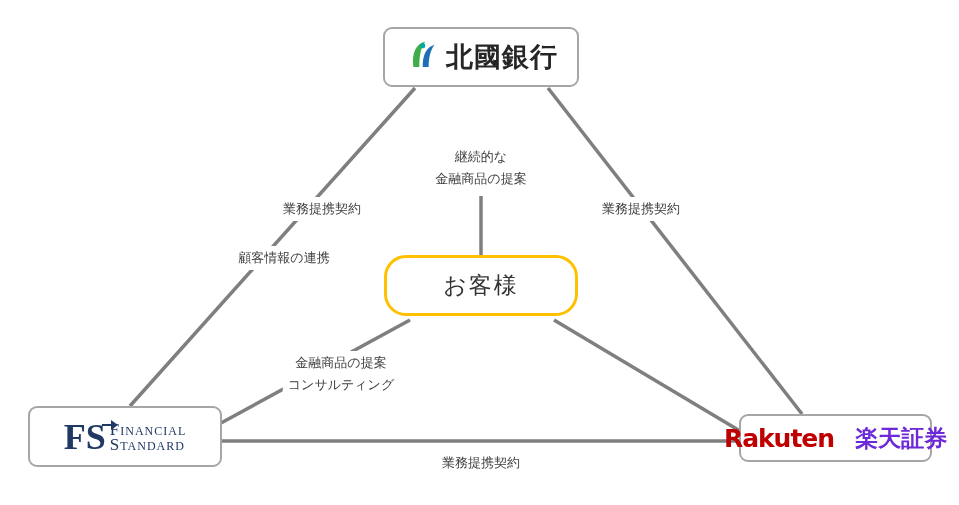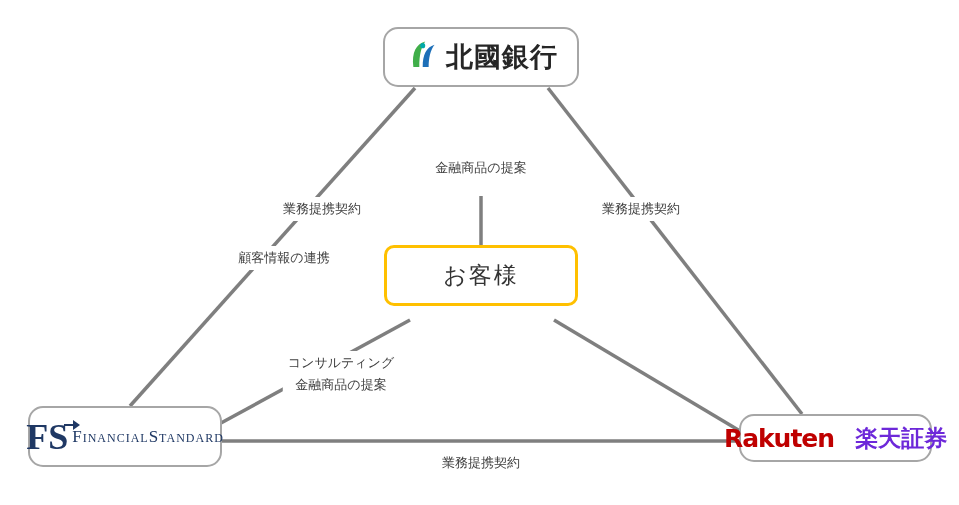--- a/index.html
+++ b/index.html
@@ -17,55 +17,55 @@
   }
   svg.lines {
     position: absolute;
     left: 0; top: 0;
     width: 959px; height: 505px;
   }
   .node {
     position: absolute;
     background: #ffffff;
     border: 2px solid #a6a6a6;
-    border-radius: 15px;
+    border-radius: 9px;
     display: flex;
     align-items: center;
     justify-content: center;
     box-sizing: border-box;
   }
   .node-bank { left: 383px; top: 27px; width: 196px; height: 60px; gap: 8px; }
   .bank-name {
     font-size: 27px;
     font-weight: bold;
     color: #262626;
     letter-spacing: 1px;
     white-space: nowrap;
   }
   .node-customer {
-    left: 384px; top: 245px; width: 194px; height: 61px;
+    left: 384px; top: 255px; width: 194px; height: 61px;
     border: 3px solid #ffc000;
-    border-radius: 10px;
+    border-radius: 22px;
     text-align: right;
   }
   .customer-label { font-size: 23px; color: #333333; letter-spacing: 2px; }
   .node-fs { left: 28px; top: 406px; width: 194px; height: 61px; }
   .fs-mark {
     position: relative;
     font-family: "Liberation Serif", "DejaVu Serif", serif;
     font-size: 36px;
     font-weight: bold;
     color: #1f3864;
     line-height: 1;
     padding-right: 4px;
   }
   .fs-arrow { position: absolute; right: -8px; top: 1px; }
   .fs-name {
     display: flex;
-    flex-direction: row;
+    flex-direction: column;
     font-family: "Liberation Serif", "DejaVu Serif", serif;
     font-variant: small-caps;
     font-size: 17px;
     line-height: 15px;
     color: #1f3864;
     letter-spacing: 1px;
     justify-content: center;
   }
   .node-rakuten { left: 739px; top: 414px; width: 193px; height: 48px; gap: 21px; }
   .rk-brand {
@@ -105,28 +105,29 @@
     <line x1="410" y1="320" x2="221" y2="423" stroke="#7f7f7f" stroke-width="3.5"></line>
     <line x1="554" y1="320" x2="740" y2="431" stroke="#7f7f7f" stroke-width="3.5"></line>
     <line x1="222" y1="441" x2="740" y2="441" stroke="#7f7f7f" stroke-width="3.5"></line>
   </svg>
 
   <div class="edge-label" style="left:322px; top:209px;">業務提携契約</div>
 
   <div class="edge-label" style="left:284px; top:258px;">顧客情報の連携</div>
 
   <div class="edge-label" style="left:481px; top:168px;">
+    <div>継続的な</div>
     <div>金融商品の提案</div>
   </div>
 
   <div class="edge-label" style="left:641px; top:209px;">業務提携契約</div>
 
   <div class="edge-label" style="left:341px; top:374px;">
+    <div>金融商品の提案</div>
     <div>コンサルティング</div>
-    <div>金融商品の提案</div>
   </div>
 
 
   <div class="edge-label" style="left:481px; top:463px;">業務提携契約</div>
 
   <div class="node node-bank">
     <span class="bank-logo">
       <svg width="34" height="34" viewBox="0 0 40 40">
         <path d="M11 34 C9 17 14 7 25 4 C20 11 18 20 18 34 Z" fill="#3fae49"></path>
         <path d="M22 34 C22 20 26 11 36 8 C31 14 29 24 29 34 Z" fill="#1d6fb8"></path>

